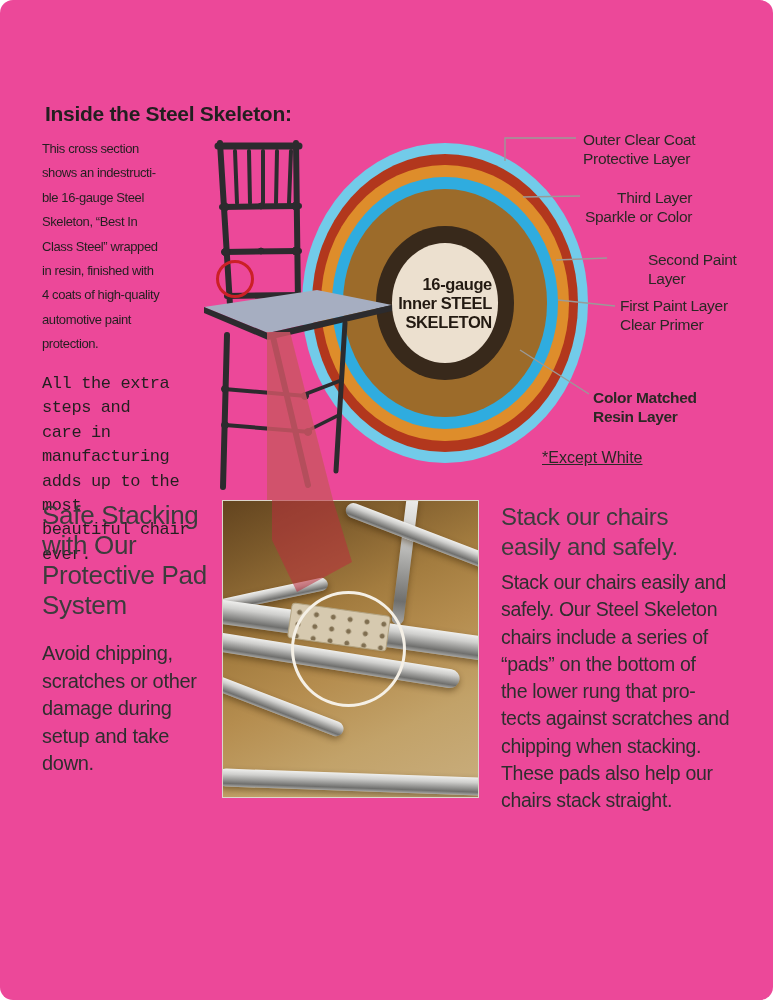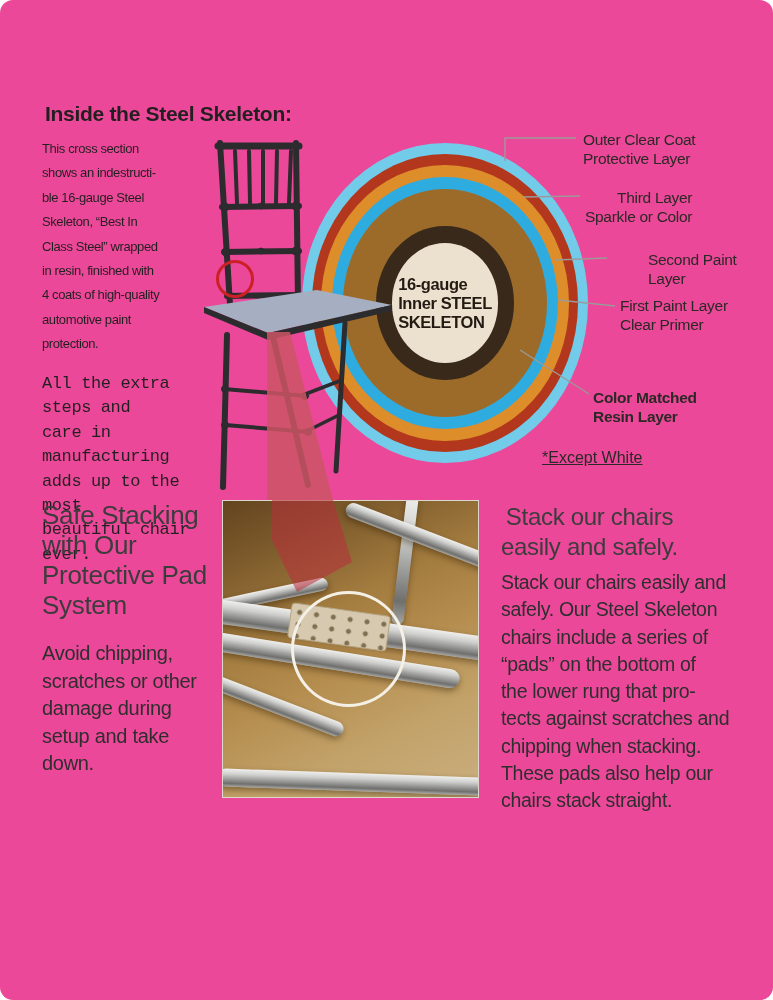--- a/index.html
+++ b/index.html
@@ -18,21 +18,21 @@
   .rings { left:302px; top:143px; width:286px; height:320px; z-index:1; }
   .ring { position:absolute; border-radius:50%; }
   .r0 { inset:0; }
   .r1 { inset:3.5%; }
   .r2 { inset:6.8%; }
   .r3 { inset:10.5%; }
   .r4 { inset:14.5%; }
   .r5 { inset:26%; }
   .r6 { inset:31.3%; }
   .core-label { position:absolute; inset:31.3%; display:flex; align-items:center; justify-content:center;
-    text-align:left; font-weight:bold; font-size:16.5px; line-height:19px; letter-spacing:-0.4px; color:#231a12; }
+    text-align:right; font-weight:bold; font-size:16.5px; line-height:19px; letter-spacing:-0.4px; color:#231a12; }
 
   
   .lbl { font-size:15.5px; line-height:19px; letter-spacing:-0.3px; color:#2b2825; z-index:4; }
   .lbl.b { font-weight:bold; }
   .lbl0 { left:583px; top:130px; }
   .lbl1 { left:585px; top:188px;text-align:right; }
   .lbl2 { left:612px; top:250px;margin-left:36px; }
   .lbl3 { left:620px; top:296px; }
   .lbl4 { left:593px; top:388px; }
   .footnote { left:542px; top:449px; font-size:16px; color:#2b2825; z-index:4;text-decoration:underline; }
@@ -60,21 +60,21 @@
   .pad { position:absolute; left:66px; top:108px; width:100px; height:36px; transform:rotate(8deg);
     background:#d6c9af; border:1px solid #b3a483; border-radius:4px;
     background-image:radial-gradient(circle 2px at 8px 8px, #7f6e50 0 2px, transparent 3px);
     background-size:17px 12px; z-index:2; }
   .white-circle { position:absolute; left:68px; top:90px; width:115px; height:116px;
     border:3px solid #f5f0e6; border-radius:50%; z-index:3; }
 
   
   .h2l { left:42px; top:500px; font-size:26px; line-height:30px; font-weight:400; color:#3c3c3c; letter-spacing:-0.3px; z-index:6; }
   .pl  { left:42px; top:640px; font-size:20px; line-height:27.5px; color:#2e2e2e; letter-spacing:-0.3px; z-index:6; }
-  .h2r { left:501px; top:502px; font-size:24px; line-height:30px; font-weight:400; color:#3c3c3c; letter-spacing:-0.3px; z-index:6;text-align:center; }
+  .h2r { left:501px; top:502px; font-size:24px; line-height:30px; font-weight:400; color:#3c3c3c; letter-spacing:-0.3px; z-index:6; }
   .pr  { left:501px; top:569px; font-size:19.5px; line-height:27.3px; color:#2e2e2e; letter-spacing:-0.3px; z-index:6; }
 </style>
 </head>
 <body>
 
 <div id="page">
 
   <div class="abs h1">Inside the Steel Skeleton:</div>
   <div class="abs para1 pre">This cross section
 shows an indestructi-

